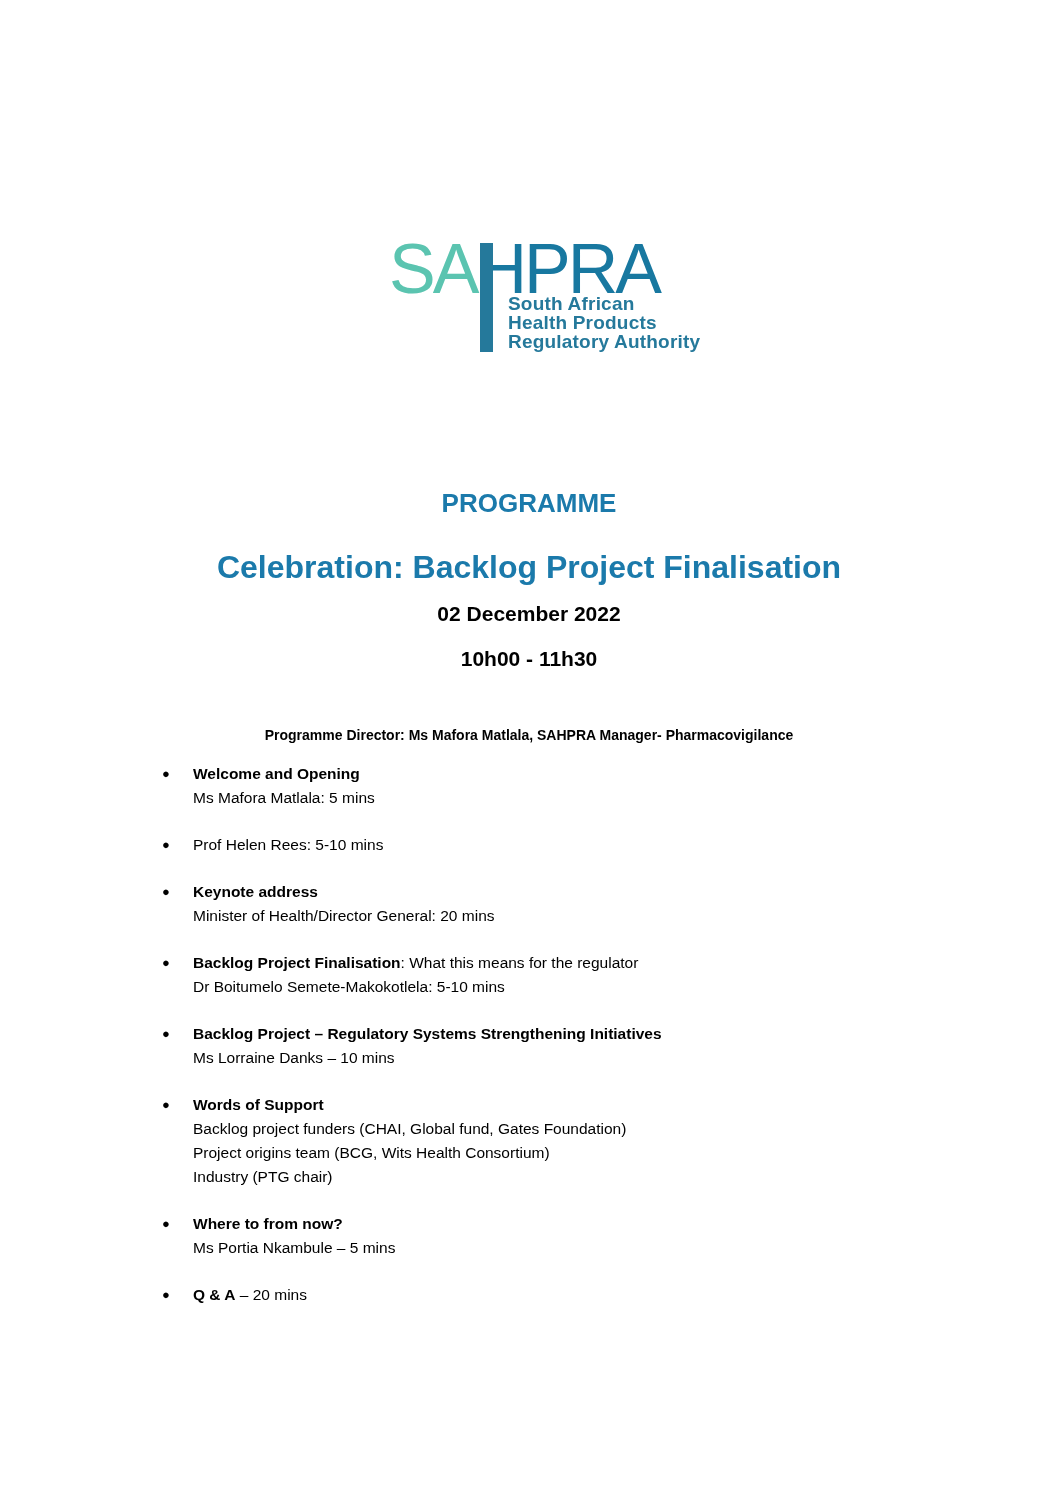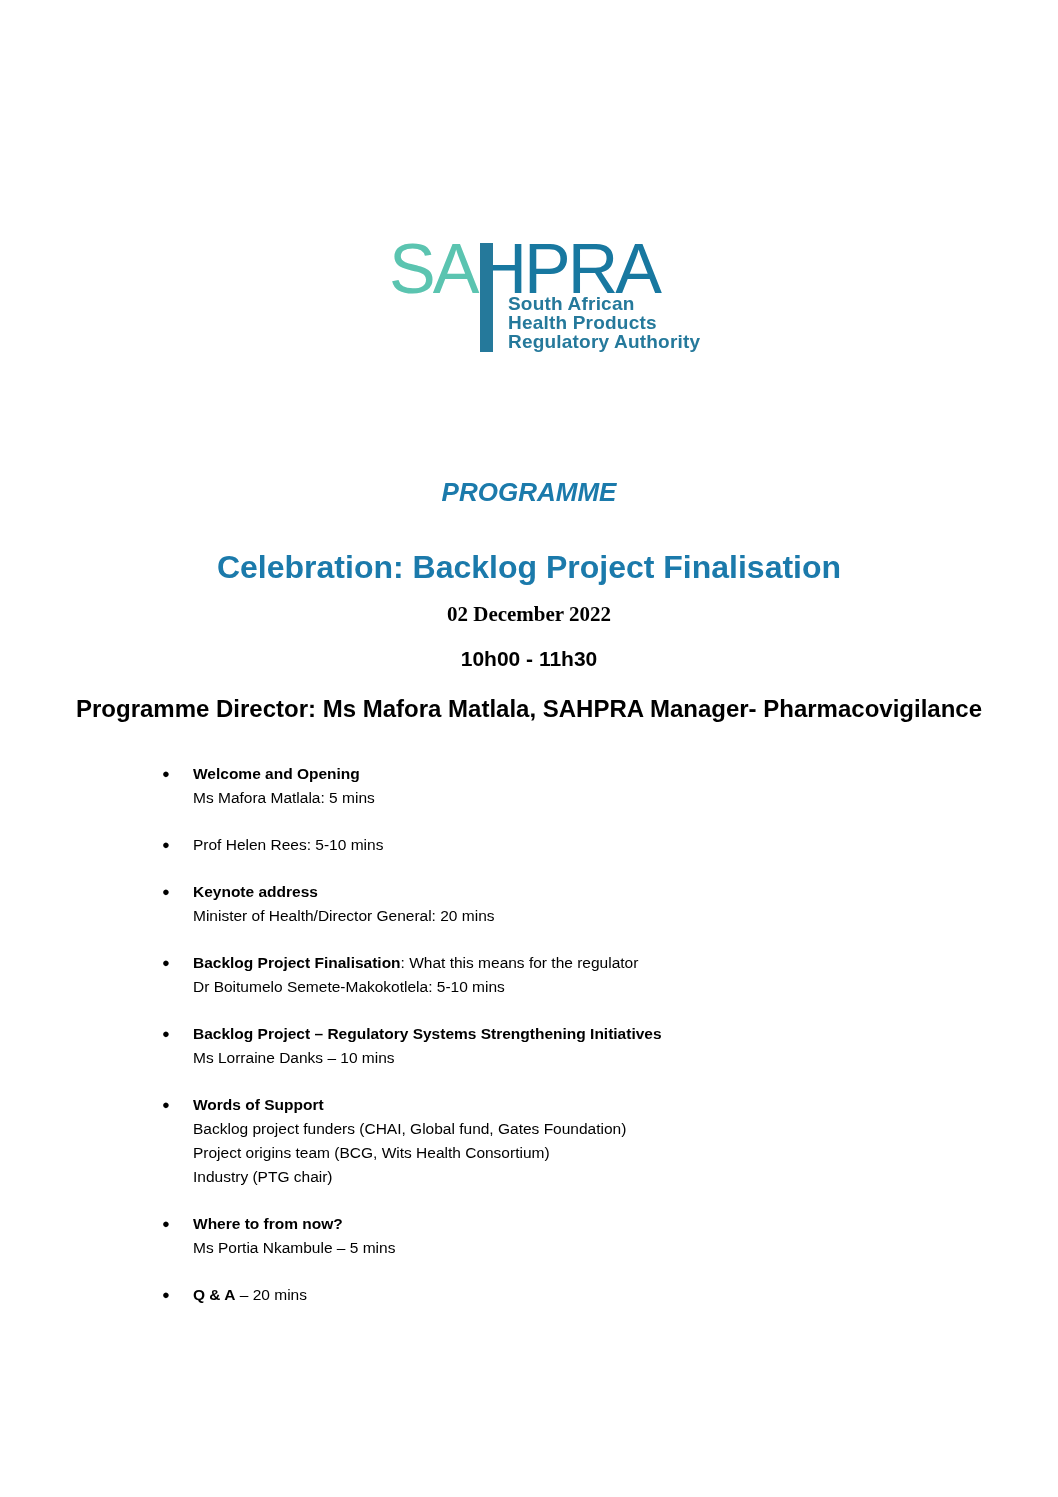--- a/index.html
+++ b/index.html
@@ -62,25 +62,25 @@
 
   
   .centered {
     position: absolute;
     left: 0;
     width: 100%;
     text-align: center;
     font-weight: bold;
     white-space: nowrap;
   }
-  .doc-title    { top: 477px; font-size: 26px; color: var(--accent); font-style: italic; }
+  .doc-title    { top: 488px; font-size: 26px; color: var(--accent); }
   .doc-subtitle { top: 549px; font-size: 32px; color: var(--accent); }
-  .doc-date     { top: 602px; font-size: 21px; color: var(--text); font-family: Liberation Serif, serif; }
+  .doc-date     { top: 602px; font-size: 21px; color: var(--text); }
   .doc-time     { top: 647px; font-size: 21px; color: var(--text); }
-  .doc-director { top: 695px; font-size: 24px; color: var(--text); text-align: center; }
+  .doc-director { top: 727px; font-size: 14px; color: var(--text); text-align: center; }
 
   
   .agenda {
     position: absolute;
     left: 162px;
     top: 762px;
     width: 760px;
     font-size: 15.5px;
     line-height: 24px;
   }

